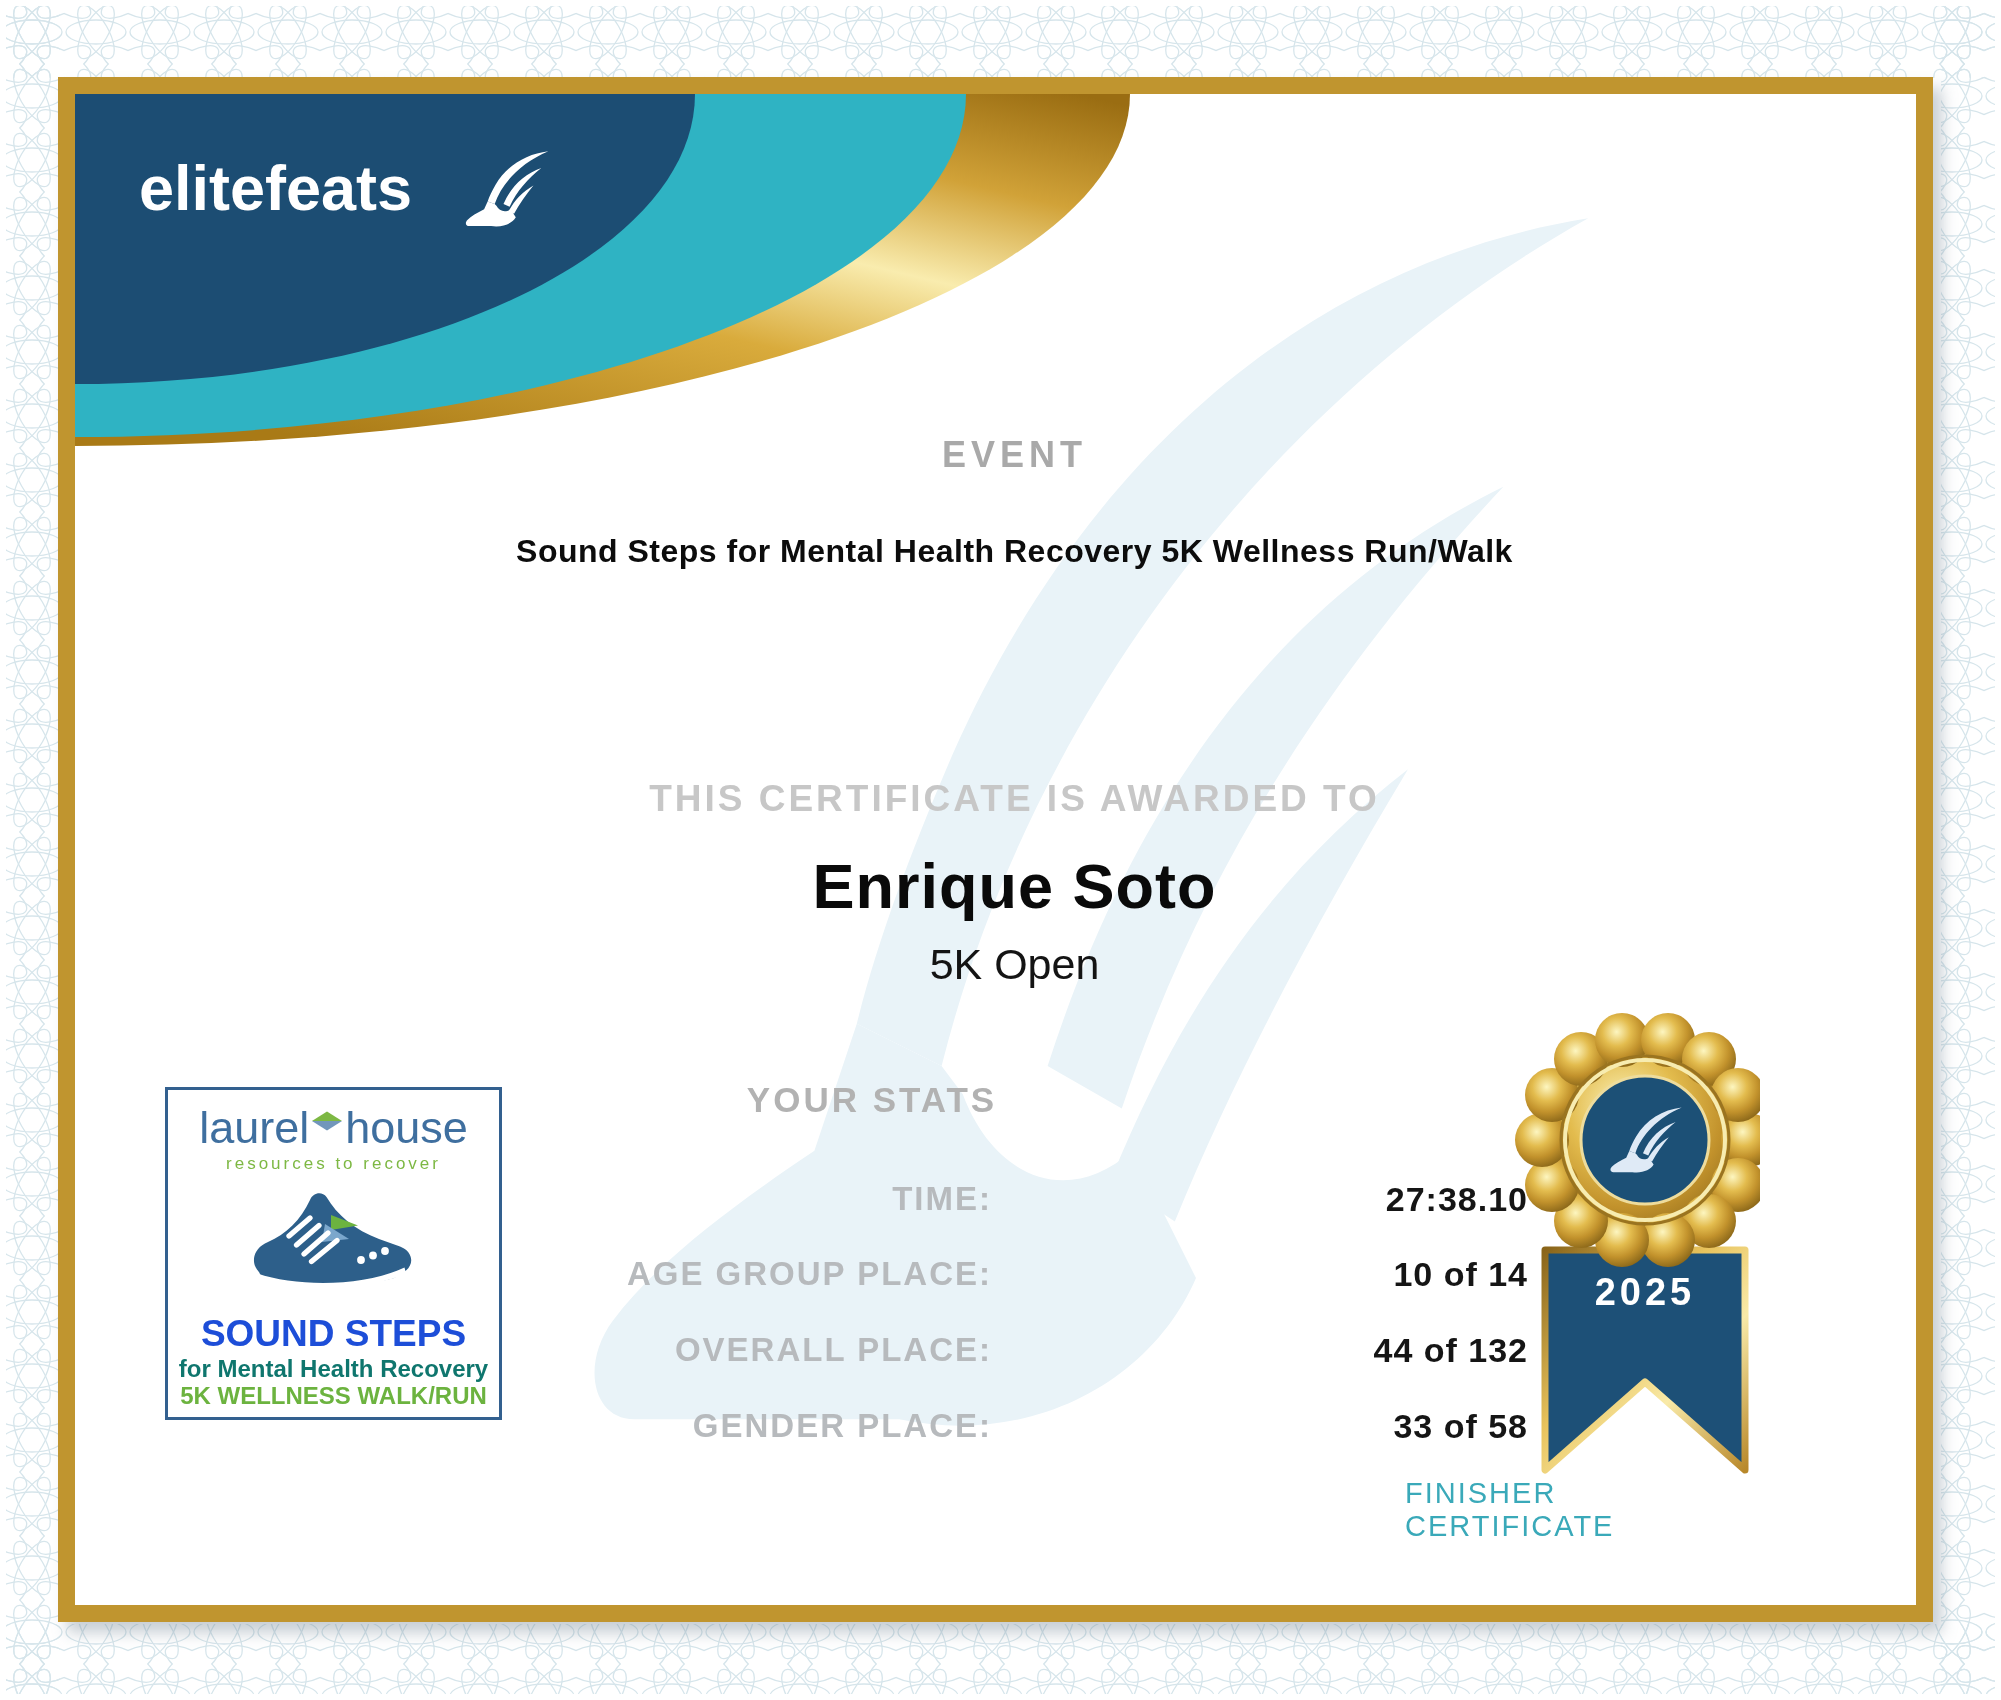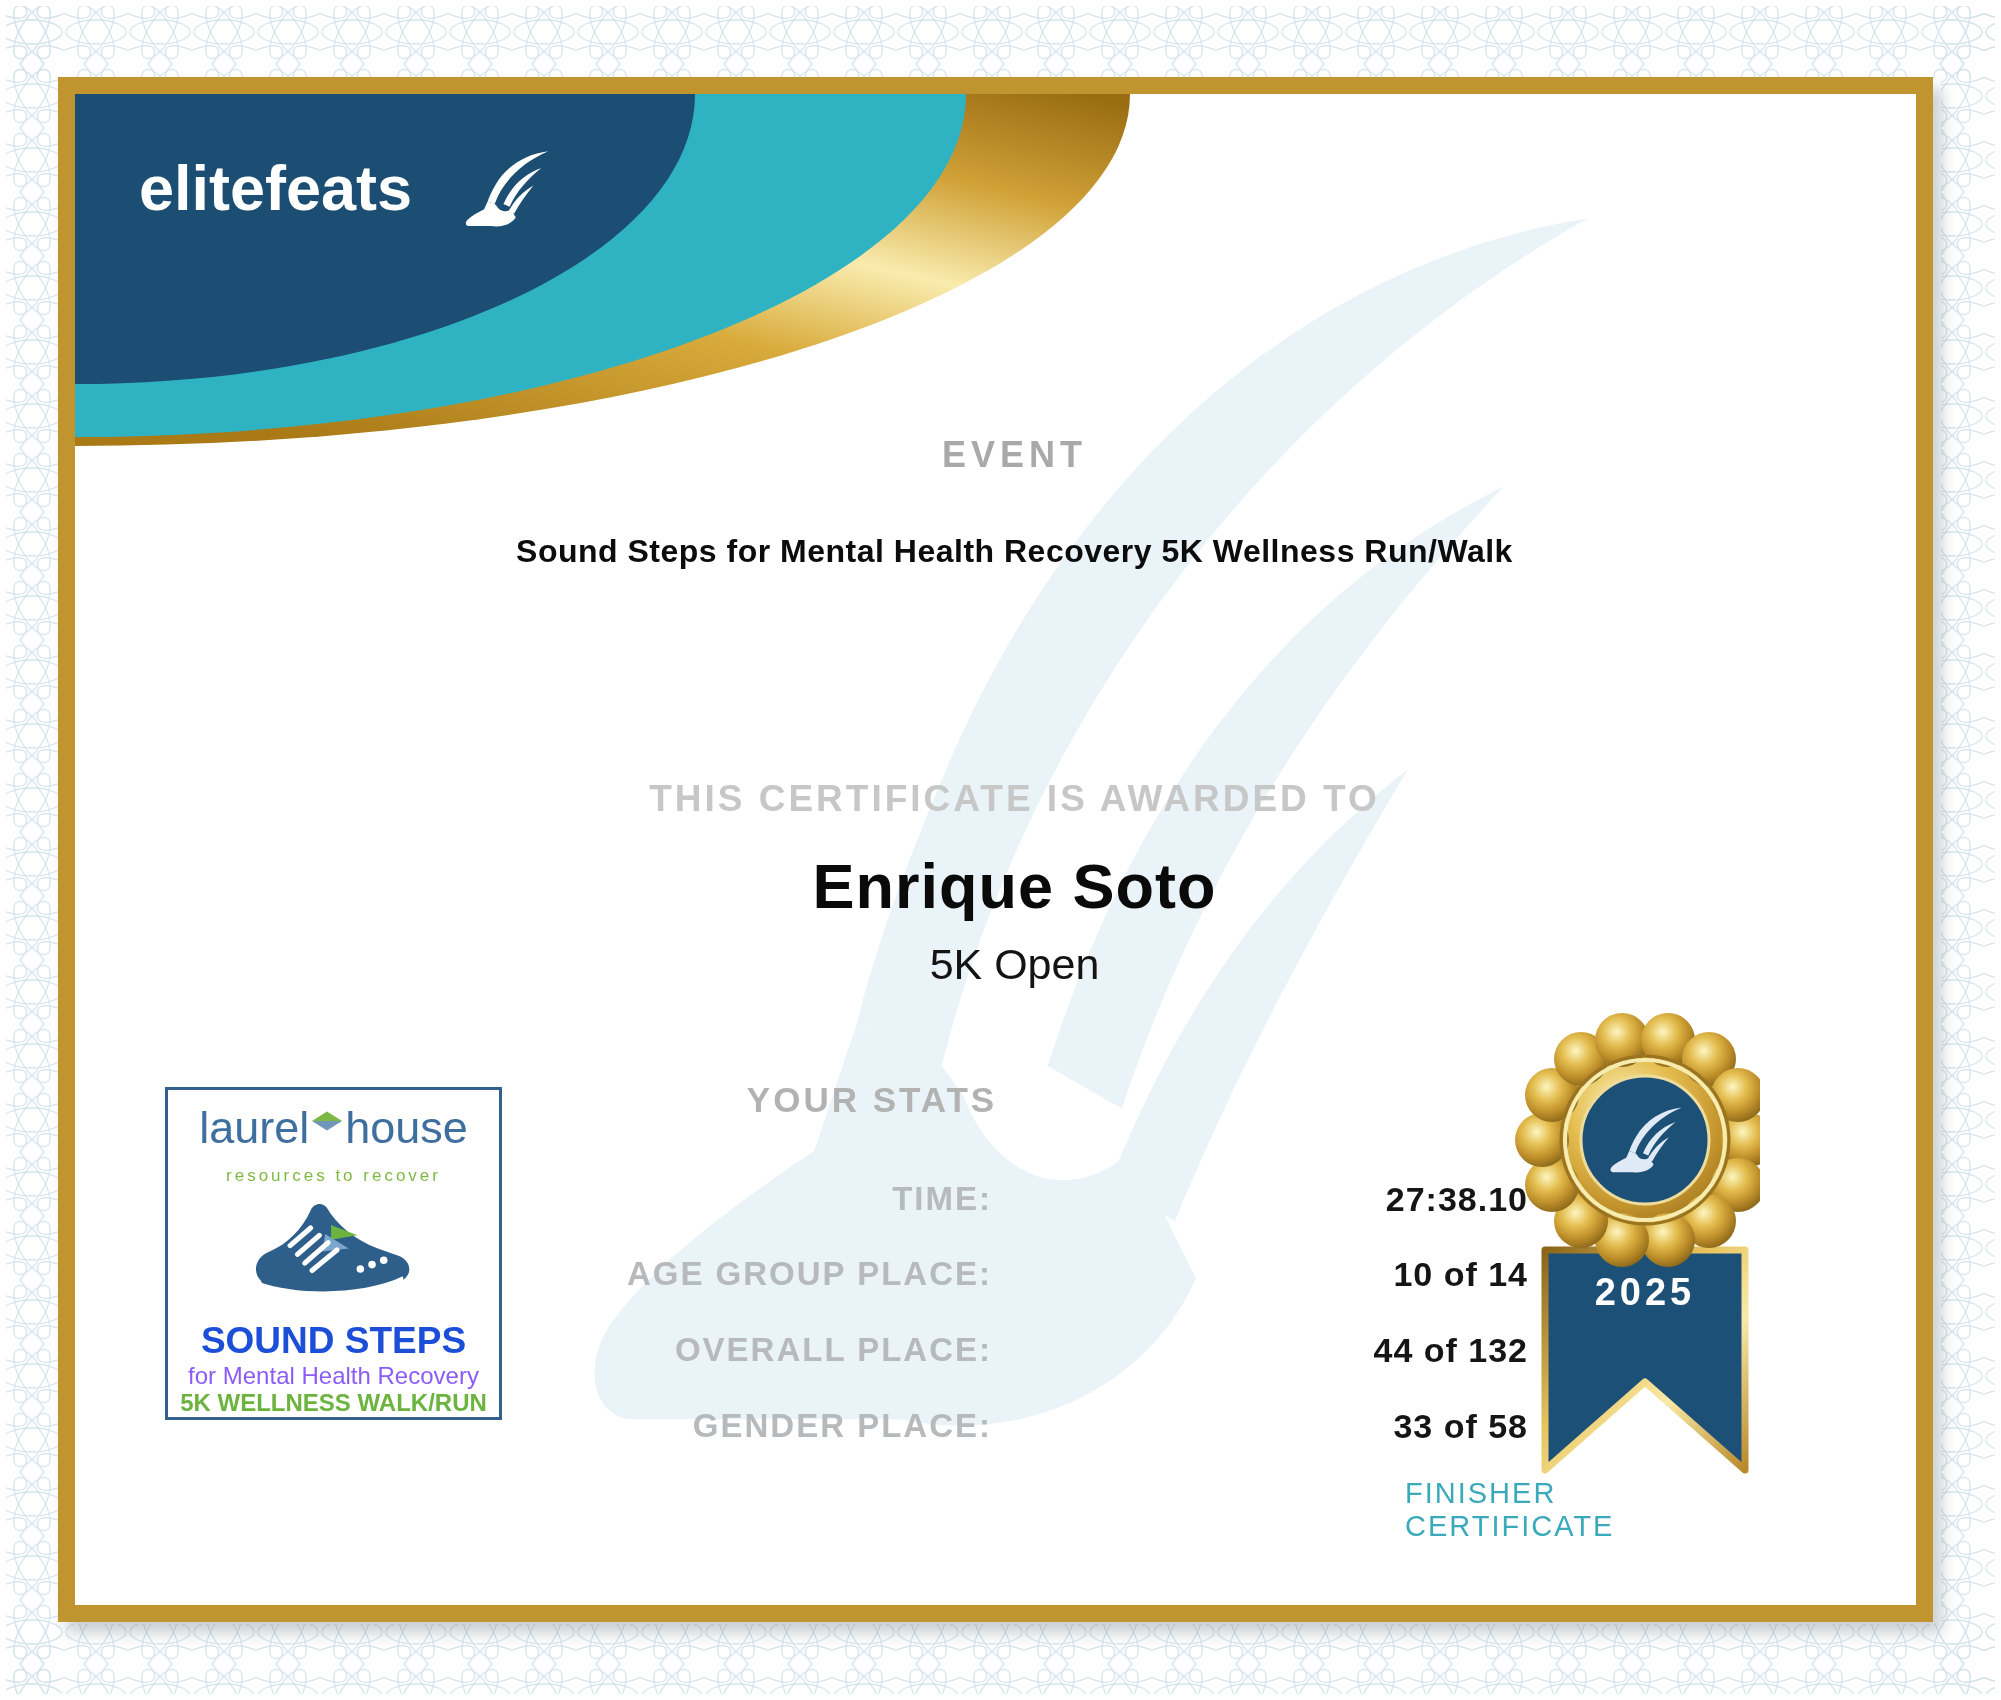--- a/index.html
+++ b/index.html
@@ -38,23 +38,23 @@
   .stat-value{position:absolute;left:933px;width:520px;text-align:right;
       font-size:34px;font-weight:bold;color:#151515;line-height:42px;letter-spacing:1px;}
   .r0{top:1084px;} .r1{top:1159px;} .r2{top:1235px;} .r3{top:1311px;}
 
   
   .sponsor-box{position:absolute;left:90px;top:993px;width:337px;height:333px;
       box-sizing:border-box;border:3px solid #33608f;background:#ffffff;
       display:flex;flex-direction:column;align-items:center;padding-top:14px;}
   .wordmark{display:flex;align-items:flex-start;font-size:45px;color:#3f6f9f;line-height:48px;}
   .wordmark svg{margin:4px 2px 0 2px;}
-  .tagline{font-size:17px;color:#7db843;letter-spacing:3px;margin-top:14px;}
+  .tagline{font-size:17px;color:#7db843;letter-spacing:3px;margin-top:2px;}
   .sp1{font-size:37px;font-weight:bold;color:#1d4ed8;letter-spacing:0px;line-height:42px;margin-top:13px;}
-  .sp2{font-size:24px;font-weight:normal;color:#8b5cf6;line-height:27px;}
+  .sp2{font-size:24px;font-weight:bold;color:#0f766e;line-height:27px;}
   .sp3{font-size:24px;font-weight:bold;color:#6cb33f;line-height:28px;margin-top:0;}
 
   
   .medal-svg{position:absolute;left:1425px;top:916px;}
   .medal-caption{position:absolute;left:1330px;top:1383px;width:480px;text-align:left;
       font-size:29px;font-weight:normal;color:#3aa9b9;letter-spacing:2px;line-height:33px;}
   svg text{font-family:"Liberation Sans", sans-serif;}
 </style>
 </head>
 <body>

